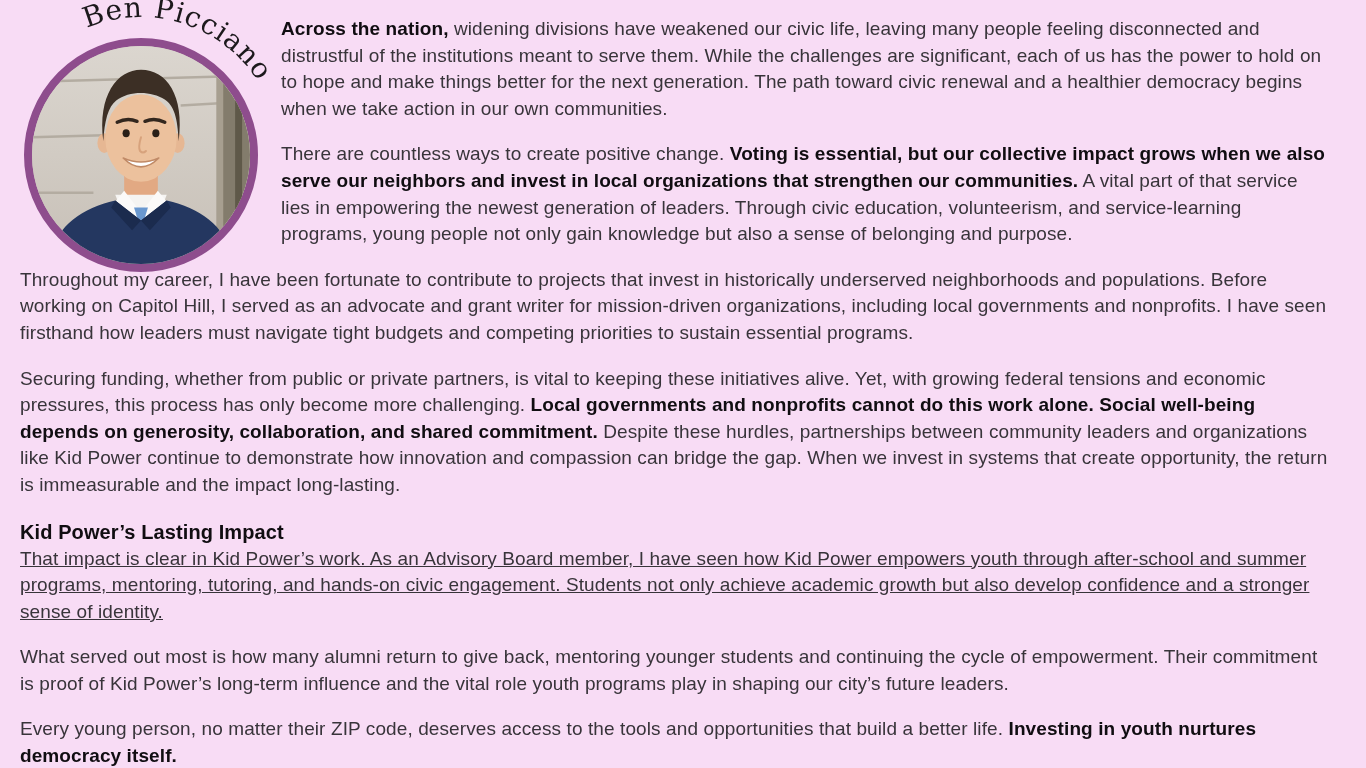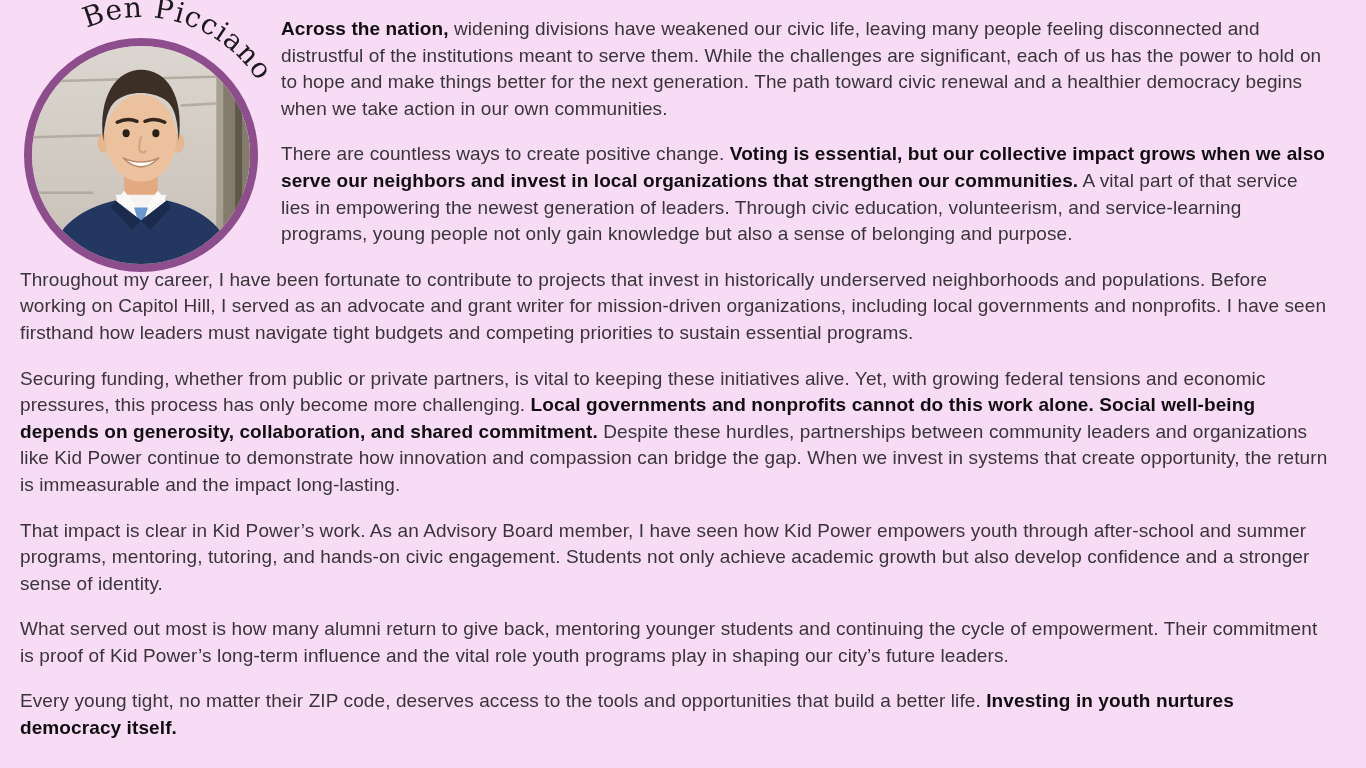--- a/index.html
+++ b/index.html
@@ -22,21 +22,21 @@
   }
   .para { margin: 0 16px 19px 0; font-weight: 400; }
   .para .bold { font-weight: 700; color: #100d11; }
   .heading {
     font-size: 20px;
     font-weight: 700;
     color: #100d11;
     line-height: 1.4;
     margin: 0;
   }
-  .para.tight { margin-top: 0; }
+  .para.tight { margin-top: 0; text-decoration: underline; }
   .profile-float {
     float: left;
     width: 245px;
     height: 246px;
     position: relative;
     margin: 0 16px 4px 0;
   }
   .photo-ring {
     position: absolute;
     left: 4px;
@@ -135,17 +135,18 @@
             <path d="M92 113 Q110 131 128 113 Q110 121 92 113 Z" fill="#ffffff" stroke="#c08a67" stroke-width="1.5" stroke-linejoin="round"></path>
           </g>
         </svg>
       </div>
     </div>
 
   <p class="para"><span class="bold">Across the nation,</span><span> widening divisions have weakened our civic life, leaving many people feeling disconnected and distrustful of the institutions meant to serve them. While the challenges are significant, each of us has the power to hold on to hope and make things better for the next generation. The path toward civic renewal and a healthier democracy begins when we take action in our own communities.</span></p>
       <p class="para"><span>There are countless ways to create positive change. </span><span class="bold">Voting is essential, but our collective impact grows when we also serve our neighbors and invest in local organizations that strengthen our communities.</span><span> A vital part of that service lies in empowering the newest generation of leaders. Through civic education, volunteerism, and service-learning programs, young people not only gain knowledge but also a sense of belonging and purpose.</span></p>
       <p class="para"><span>Throughout my career, I have been fortunate to contribute to projects that invest in historically underserved neighborhoods and populations. Before working on Capitol Hill, I served as an advocate and grant writer for mission-driven organizations, including local governments and nonprofits. I have seen firsthand how leaders must navigate tight budgets and competing priorities to sustain essential programs.</span></p>
       <p class="para"><span>Securing funding, whether from public or private partners, is vital to keeping these initiatives alive. Yet, with growing federal tensions and economic pressures, this process has only become more challenging. </span><span class="bold">Local governments and nonprofits cannot do this work alone. Social well-being depends on generosity, collaboration, and shared commitment.</span><span> Despite these hurdles, partnerships between community leaders and organizations like Kid Power continue to demonstrate how innovation and compassion can bridge the gap. When we invest in systems that create opportunity, the return is immeasurable and the impact long-lasting.</span></p>
+      <h2 class="heading">Kid Power’s Lasting Impact</h2>
       <p class="para tight"><span>That impact is clear in Kid Power’s work. As an Advisory Board member, I have seen how Kid Power empowers youth through after-school and summer programs, mentoring, tutoring, and hands-on civic engagement. Students not only achieve academic growth but also develop confidence and a stronger sense of identity.</span></p>
       <p class="para"><span>What served out most is how many alumni return to give back, mentoring younger students and continuing the cycle of empowerment. Their commitment is proof of Kid Power’s long-term influence and the vital role youth programs play in shaping our city’s future leaders.</span></p>
-      <p class="para"><span>Every young tight, no matter their ZIP code, deserves access to the tools and opportunities that build a better life. </span><span class="bold">Investing in youth nurtures democracy itself.</span></p>
+      <p class="para"><span>Every young person, no matter their ZIP code, deserves access to the tools and opportunities that build a better life. </span><span class="bold">Investing in youth nurtures democracy itself.</span></p>
     </div>
 </div>
 
 </body></html>

